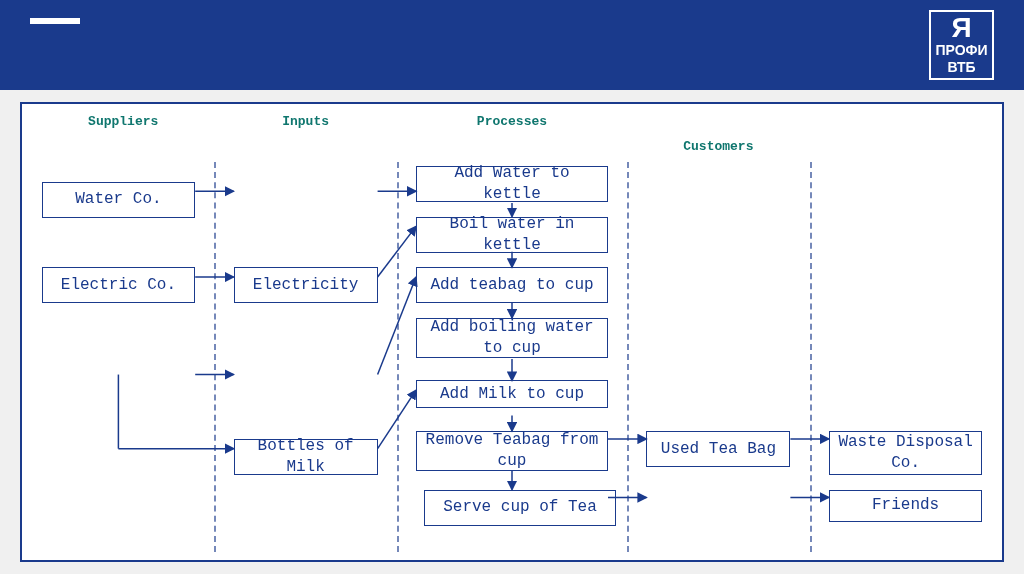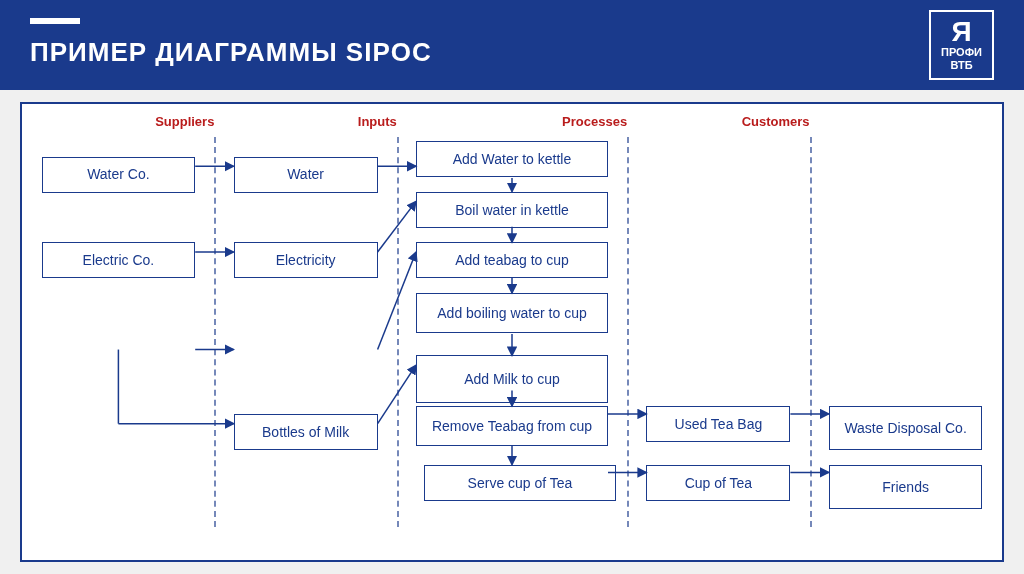--- a/index.html
+++ b/index.html
@@ -52,21 +52,21 @@
       color: #fff;
     }
 
     .logo-ya {
       font-size: 28px;
       font-weight: 900;
       line-height: 1;
     }
 
     .logo-text {
-      font-size: 11px;
+      font-size: 14px;
       font-weight: bold;
       text-align: center;
       line-height: 1.2;
     }
 
     .content {
       background: #f0f0f0;
       padding: 12px 20px;
       height: 484px;
     }
@@ -81,30 +81,31 @@
 
     
     .col-headers {
       display: flex;
       width: 100%;
       margin-bottom: 8px;
     }
 
     .col-header {
       font-weight: bold;
-      color: #b91c1c;
+      color: #0f766e;
       font-size: 13px;
-      text-align: right;
+      text-align: center;
+      font-family: Liberation Mono, monospace;
     }
 
     .col-suppliers { width: 19%; }
     .col-inputs { width: 19%; }
     .col-processes { width: 24%; }
     .col-outputs { width: 19%; }
-    .col-customers { width: 19%; }
+    .col-customers { width: 19%; margin-top: 25px; }
 
     
     .diagram-body {
       position: relative;
       width: 100%;
       height: 390px;
     }
 
     
     .vdivider {
@@ -114,44 +115,44 @@
       border-left: 2px dashed #1a3a8c;
       opacity: 0.6;
     }
 
     
     .box {
       position: absolute;
       border: 1.5px solid #1a3a8c;
       background: #fff;
       color: #1a3a8c;
-      font-size: 14px;
+      font-size: 16px;
       text-align: center;
       display: flex;
       align-items: center;
       justify-content: center;
       padding: 3px 5px;
       line-height: 1.3;
+      font-family: Liberation Mono, monospace;
     }
 
     svg.arrows-svg {
       position: absolute;
       top: 0;
       left: 0;
       width: 100%;
       height: 100%;
       pointer-events: none;
     }
   </style>
 </head>
 <body>
 
 <div class="header">
   <div class="header-bar"></div>
-  <div class="header-title">ПРИМЕР ДИАГРАММЫ SIPOC</div>
   <div class="logo">
     <div class="logo-ya">Я</div>
     <div class="logo-text">ПРОФИ<br>ВТБ</div>
   </div>
 </div>
 
 <div class="content">
   <div class="diagram-container">
 
     <div class="col-headers">
@@ -166,48 +167,46 @@
       <div class="vdivider" style="left: 19%;"></div>
       <div class="vdivider" style="left: 38%;"></div>
       <div class="vdivider" style="left: 62%;"></div>
       <div class="vdivider" style="left: 81%;"></div>
 
       <div class="box" style="left:1%;top:5%;width:16%;height:36px;">Water Co.</div>
 
       <div class="box" style="left:1%;top:27%;width:16%;height:36px;">Electric Co.</div>
 
 
-      <div class="box" style="left:21%;top:5%;width:15%;height:36px;">Water</div>
 
       <div class="box" style="left:21%;top:27%;width:15%;height:36px;text-align:right;">Electricity</div>
 
 
       <div class="box" style="left:21%;top:71%;width:15%;height:36px;">Bottles of Milk</div>
 
       <div class="box" style="left:40%;top:1%;width:20%;height:36px;">Add Water to kettle</div>
 
       <div class="box" style="left:40%;top:14%;width:20%;height:36px;">Boil water in kettle</div>
 
       <div class="box" style="left:40%;top:27%;width:20%;height:36px;">Add teabag to cup</div>
 
       <div class="box" style="left:40%;top:40%;width:20%;height:40px;">Add boiling water to cup</div>
 
-      <div class="box" style="left:40%;top:56%;width:20%;height:48px;">Add Milk to cup</div>
+      <div class="box" style="left:40%;top:56%;width:20%;height:28px;">Add Milk to cup</div>
 
       <div class="box" style="left:40%;top:69%;width:20%;height:40px;">Remove Teabag from cup</div>
 
       <div class="box" style="left:40%;top:84%;width:20%;height:36px;margin-left:8px;">Serve cup of Tea</div>
 
       <div class="box" style="left:64%;top:69%;width:15%;height:36px;text-align:right;">Used Tea Bag</div>
 
-      <div class="box" style="left:64%;top:84%;width:15%;height:36px;">Cup of Tea</div>
 
       <div class="box" style="left:83%;top:69%;width:16%;height:44px;">Waste Disposal Co.</div>
 
-      <div class="box" style="left:83%;top:84%;width:16%;height:44px;">Friends</div>
+      <div class="box" style="left:83%;top:84%;width:16%;height:32px;">Friends</div>
 
       <svg class="arrows-svg" xmlns="http://www.w3.org/2000/svg">
         <defs>
           <marker id="arrowhead" markerWidth="7" markerHeight="7" refX="6" refY="3.5" orient="auto">
             <polygon points="0 0, 7 3.5, 0 7" fill="#1a3a8c"></polygon>
           </marker>
           <marker id="arrowhead-small" markerWidth="6" markerHeight="6" refX="5" refY="3" orient="auto">
             <polygon points="0 0, 6 3, 0 6" fill="#1a3a8c"></polygon>
           </marker>
         </defs>

